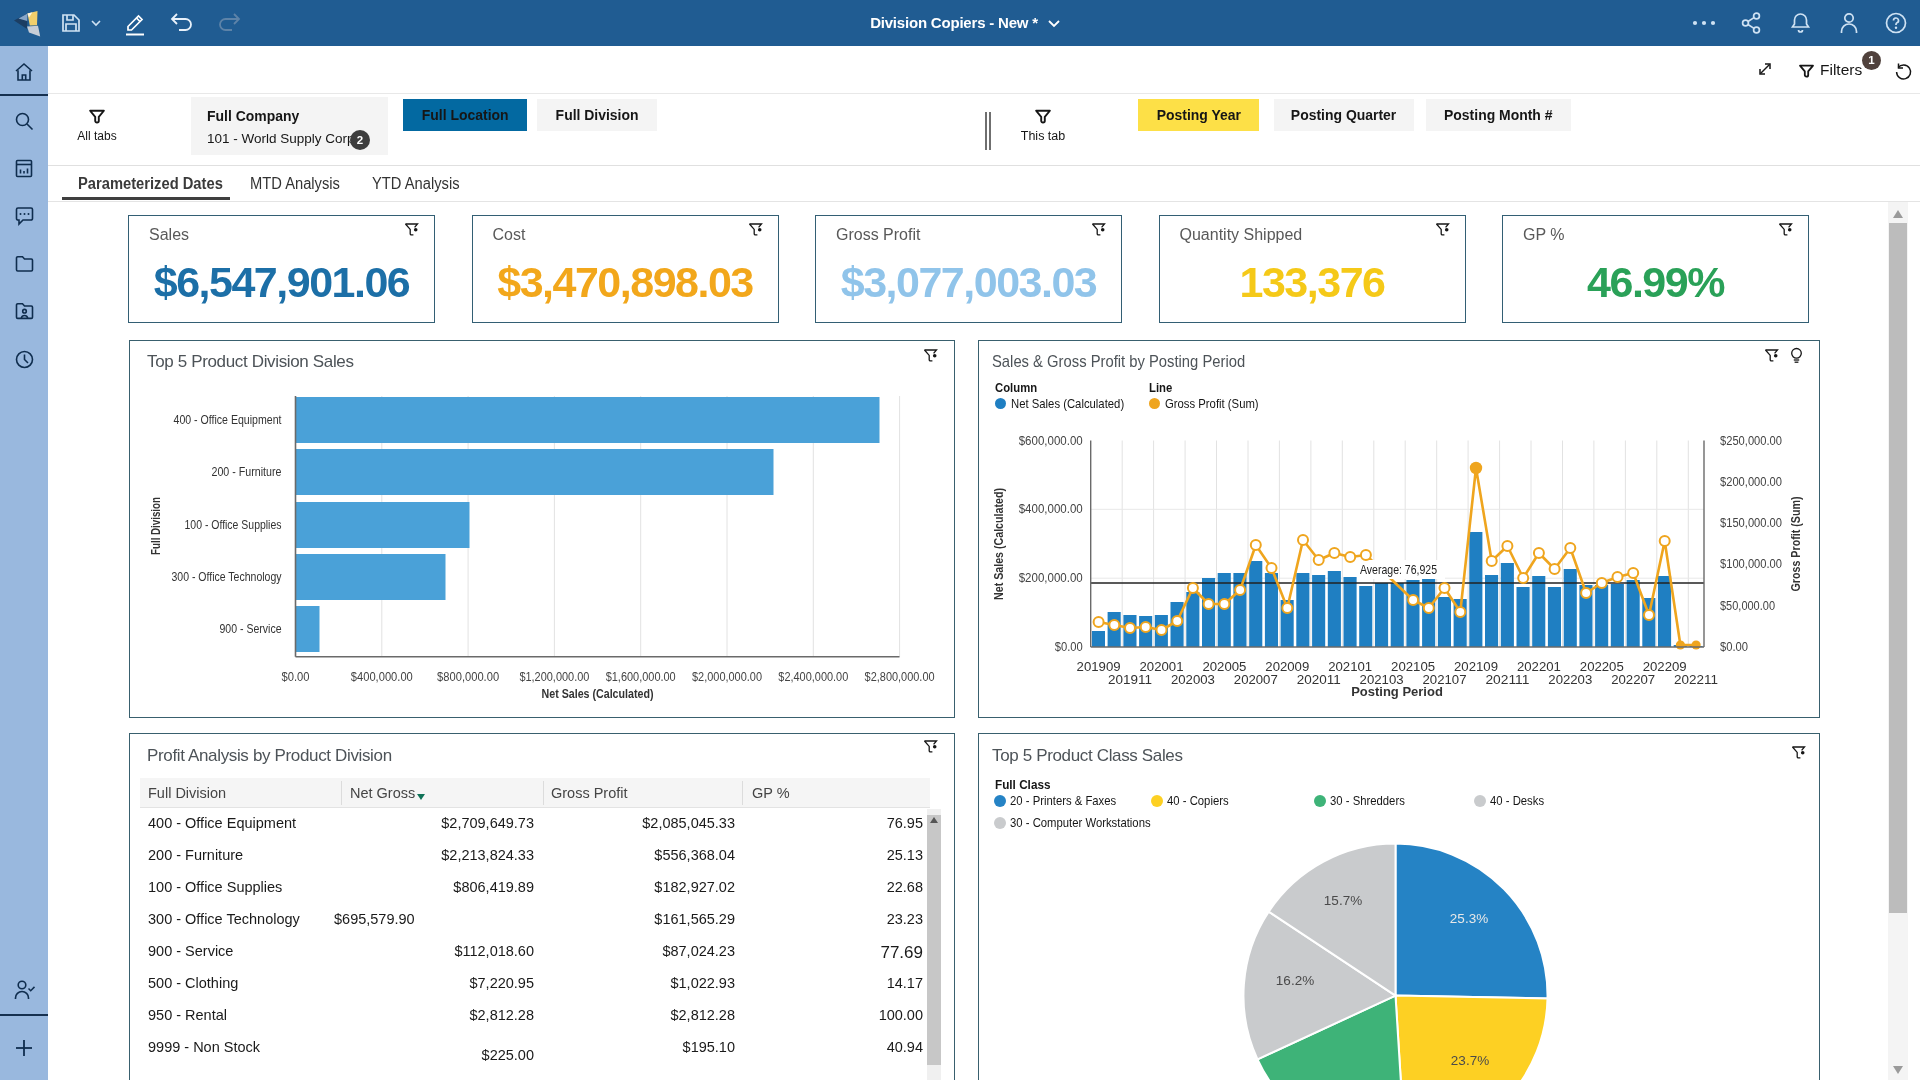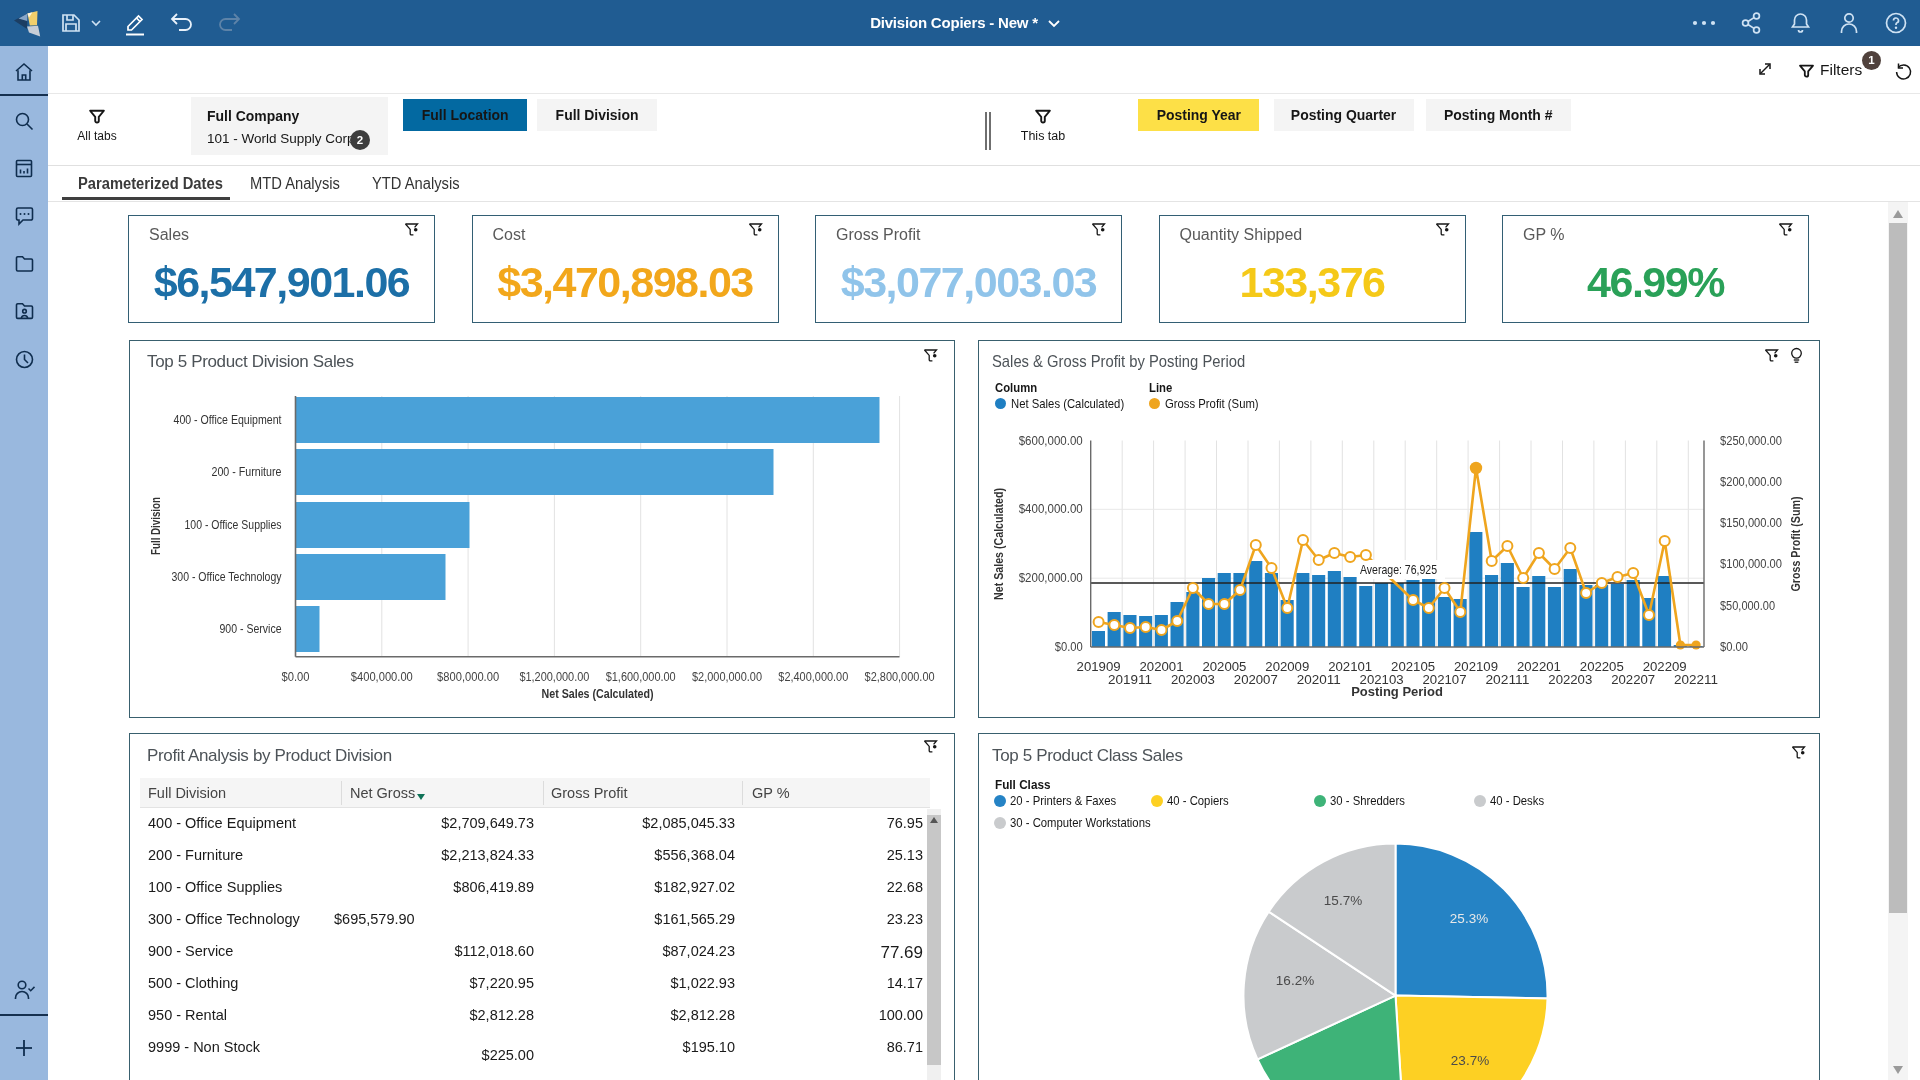--- a/index.html
+++ b/index.html
@@ -427,21 +427,21 @@
 <div class="abs" style="left:334px;top:975px;width:200px;text-align:right;font-size:14.5px;color:#1a1a1a;">$7,220.95</div>
 <div class="abs" style="left:535px;top:975px;width:200px;text-align:right;font-size:14.5px;color:#1a1a1a;">$1,022.93</div>
 <div class="abs" style="left:723px;top:975px;width:200px;text-align:right;font-size:14.5px;color:#1a1a1a;">14.17</div>
 <div class="abs" style="left:148px;top:1007px;font-size:14.5px;color:#1a1a1a;">950 - Rental</div>
 <div class="abs" style="left:334px;top:1007px;width:200px;text-align:right;font-size:14.5px;color:#1a1a1a;">$2,812.28</div>
 <div class="abs" style="left:535px;top:1007px;width:200px;text-align:right;font-size:14.5px;color:#1a1a1a;">$2,812.28</div>
 <div class="abs" style="left:723px;top:1007px;width:200px;text-align:right;font-size:14.5px;color:#1a1a1a;">100.00</div>
 <div class="abs" style="left:148px;top:1039px;font-size:14.5px;color:#1a1a1a;">9999 - Non Stock</div>
 <div class="abs" style="left:334px;top:1039px;width:200px;text-align:right;font-size:14.5px;color:#1a1a1a;margin-top:8px;">$225.00</div>
 <div class="abs" style="left:535px;top:1039px;width:200px;text-align:right;font-size:14.5px;color:#1a1a1a;">$195.10</div>
-<div class="abs" style="left:723px;top:1039px;width:200px;text-align:right;font-size:14.5px;color:#1a1a1a;">86.71</div>
+<div class="abs" style="left:723px;top:1039px;width:200px;text-align:right;font-size:14.5px;color:#1a1a1a;">40.94</div>
 <div class="abs" style="left:927px;top:809px;width:14px;height:271px;background:#f0f0f0;"></div>
 <div class="abs" style="left:927px;top:815px;width:14px;height:250px;background:#c7c7c7;"></div>
 <div class="abs" style="left:930px;top:817px;width:0;height:0;border-left:4px solid transparent;border-right:4px solid transparent;border-bottom:6px solid #555;"></div>
 <div class="abs" style="left:978px;top:733px;width:842px;height:347px;background:#fff;border:1px solid #39606e;border-bottom:none;"></div>
 <div class="abs" style="left:992px;top:746px;font-size:17px;letter-spacing:-0.35px;color:#4d5358;">Top 5 Product Class Sales</div>
 <svg class="abs" style="left:1791px;top:745px;" width="16" height="15" viewBox="0 0 16 15" fill="none" stroke="#161616" stroke-width="1.3">
     <path d="M1.5 2 H13.5 L10.6 5.4"></path>
     <path d="M1.5 2 L6.2 7.4 V11.8 a1.1 1.1 0 0 0 1.1 1.1 H9.4"></path>
     <circle cx="11.7" cy="7.8" r="1.8" fill="#161616" stroke="none"></circle>
   </svg>

